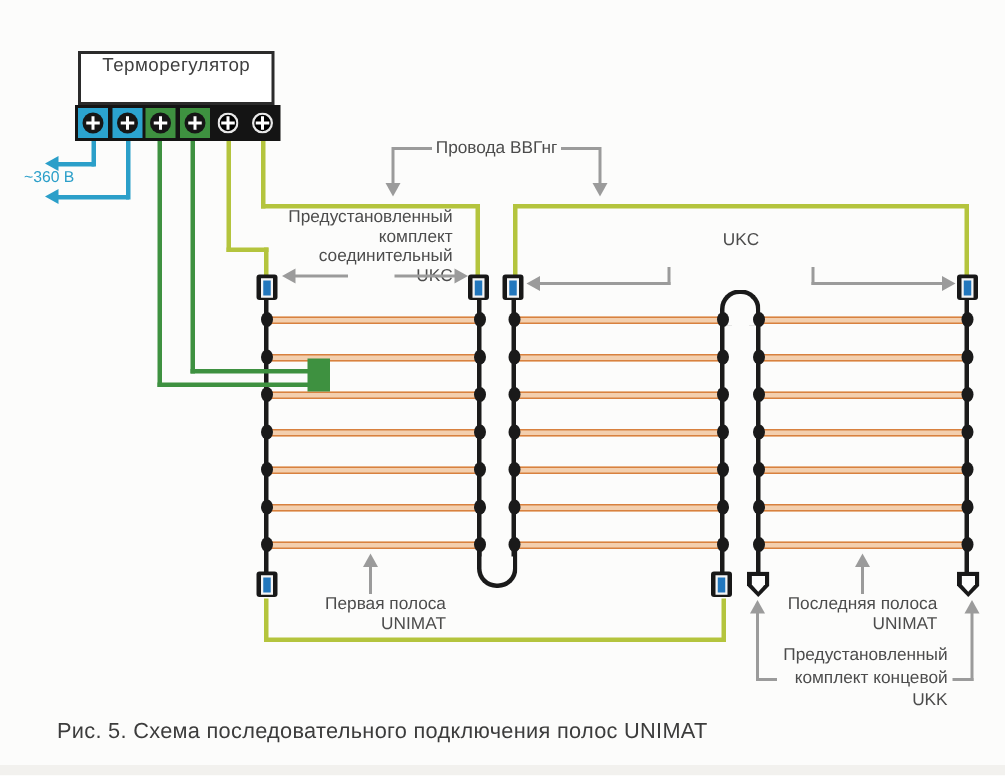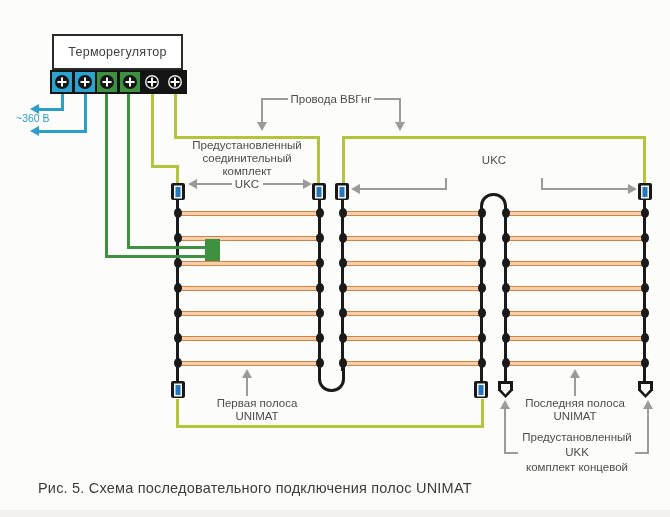--- a/index.html
+++ b/index.html
@@ -1,20 +1,20 @@
 <!DOCTYPE html>
 <html><head>
 <meta charset="utf-8">
 <style>
   html,body{margin:0;padding:0;background:#fff;}
   .stage{position:relative;width:670px;height:517px;background:#fcfcfb;
          font-family:"Liberation Sans",sans-serif;overflow:hidden;}
   
   .t-box{position:absolute;left:52px;top:34px;width:131px;height:36px;background:#fff;
-         border:2px solid #2b2b2b;box-sizing:border-box;display:flex;align-items:center;justify-content:center;}
+         border:2px solid #2b2b2b;box-sizing:border-box;display:flex;align-items:flex-start;justify-content:center;}
   .t-box-label{font-size:12.5px;color:#3f3f3f;letter-spacing:.3px;}
   .t-strip{position:absolute;left:50px;top:70px;width:137px;height:24px;background:#141414;
            display:flex;gap:2px;padding:2px;box-sizing:border-box;justify-content:space-between;}
   .tcell{position:relative;width:20px;height:20px;display:flex;align-items:center;justify-content:center;}
   .screw{position:relative;width:14px;height:14px;border-radius:50%;background:#161616;}
   .screw::before,.screw::after{content:"";position:absolute;background:#fff;left:50%;top:50%;}
   .screw::before{width:9px;height:2px;transform:translate(-50%,-50%);}
   .screw::after{width:2px;height:9px;transform:translate(-50%,-50%);}
   .screw-dark{background:#000;box-shadow:0 0 0 1.5px #e8e8e8 inset;}
   
@@ -35,21 +35,21 @@
   .conn{position:absolute;width:14px;height:17px;background:#181818;border-radius:2px;}
   .conn::after{content:"";position:absolute;left:50%;top:50%;transform:translate(-50%,-50%);
                width:5px;height:10px;background:#2277bd;box-shadow:0 0 0 1.5px #f5f5f5;}
   .cap{position:absolute;width:15px;height:17px;background:#181818;
        clip-path:polygon(0 0,100% 0,100% 55%,50% 100%,0 55%);}
   .cap::after{content:"";position:absolute;left:3px;top:2.5px;width:9px;height:11px;background:#fcfcfb;
        clip-path:polygon(0 0,100% 0,100% 55%,50% 100%,0 55%);}
   .sensor{position:absolute;left:205px;top:239px;width:15px;height:22px;background:#3e9140;}
   
   .lbl{position:absolute;transform:translateX(-50%);color:#4c4c4c;font-size:11.5px;
-       line-height:13px;text-align:center;white-space:nowrap;}
+       line-height:13px;text-align:right;white-space:nowrap;}
   .lbl-power{position:absolute;color:#2b9fc9;font-size:10.5px;white-space:nowrap;}
   .gl{position:absolute;background:#9b9b9b;}
   .ah{position:absolute;width:0;height:0;border-style:solid;}
   .ah-l{border-width:5px 9px 5px 0;border-color:transparent #9b9b9b transparent transparent;}
   .ah-r{border-width:5px 0 5px 9px;border-color:transparent transparent transparent #9b9b9b;}
   .ah-d{border-width:9px 5px 0 5px;border-color:#9b9b9b transparent transparent transparent;}
   .ah-u{border-width:0 5px 9px 5px;border-color:transparent transparent #9b9b9b transparent;}
   .ah-cl{border-width:5px 9px 5px 0;border-color:transparent #2b9fc9 transparent transparent;}
   .caption{position:absolute;left:38px;top:480px;font-size:14.5px;color:#3c3c3c;letter-spacing:.2px;}
   .edge{position:absolute;left:0;top:510px;width:670px;height:7px;background:#edebe7;opacity:.65;}
@@ -199,22 +199,22 @@
   <div class="lbl" style="left:331px;top:93px;">Провода ВВГнг</div>
   <div class="gl" style="left:262px;top:98px;width:26px;height:2px;"></div>
   <div class="gl" style="left:374px;top:98px;width:26px;height:2px;"></div>
   <div class="gl" style="left:261px;top:98px;width:2px;height:24px;"></div>
   <div class="ah ah-d" style="left:257px;top:122px;"></div>
   <div class="gl" style="left:399px;top:98px;width:2px;height:24px;"></div>
   <div class="ah ah-d" style="left:395px;top:122px;"></div>
 
   <div class="lbl" style="left:247px;top:139px;">
     <div>Предустановленный</div>
+    <div>комплект</div>
     <div>соединительный</div>
-    <div>комплект</div>
     <div>UKC</div>
   </div>
   <div class="gl" style="left:196px;top:183px;width:36px;height:2px;"></div>
   <div class="ah ah-l" style="left:188px;top:179px;"></div>
   <div class="gl" style="left:263px;top:183px;width:41px;height:2px;"></div>
   <div class="ah ah-r" style="left:303px;top:179px;"></div>
 
   <div class="lbl" style="left:494px;top:154px;">
     <div>UKC</div>
   </div>
@@ -241,19 +241,19 @@
   </div>
 
   <div class="ah ah-u" style="left:500px;top:400px;"></div>
   <div class="gl" style="left:504px;top:408px;width:2px;height:46px;"></div>
   <div class="gl" style="left:504px;top:452px;width:14px;height:2px;"></div>
   <div class="ah ah-u" style="left:643px;top:400px;"></div>
   <div class="gl" style="left:647px;top:408px;width:2px;height:46px;"></div>
   <div class="gl" style="left:635px;top:452px;width:14px;height:2px;"></div>
   <div class="lbl" style="left:577px;top:430px;line-height:15px;">
     <div>Предустановленный</div>
+    <div>комплект концевой</div>
     <div>UKK</div>
-    <div>комплект концевой</div>
   </div>
 
   <div class="caption">Рис. 5. Схема последовательного подключения полос UNIMAT</div>
   <div class="edge"></div>
 </div>
 
 </body></html>

